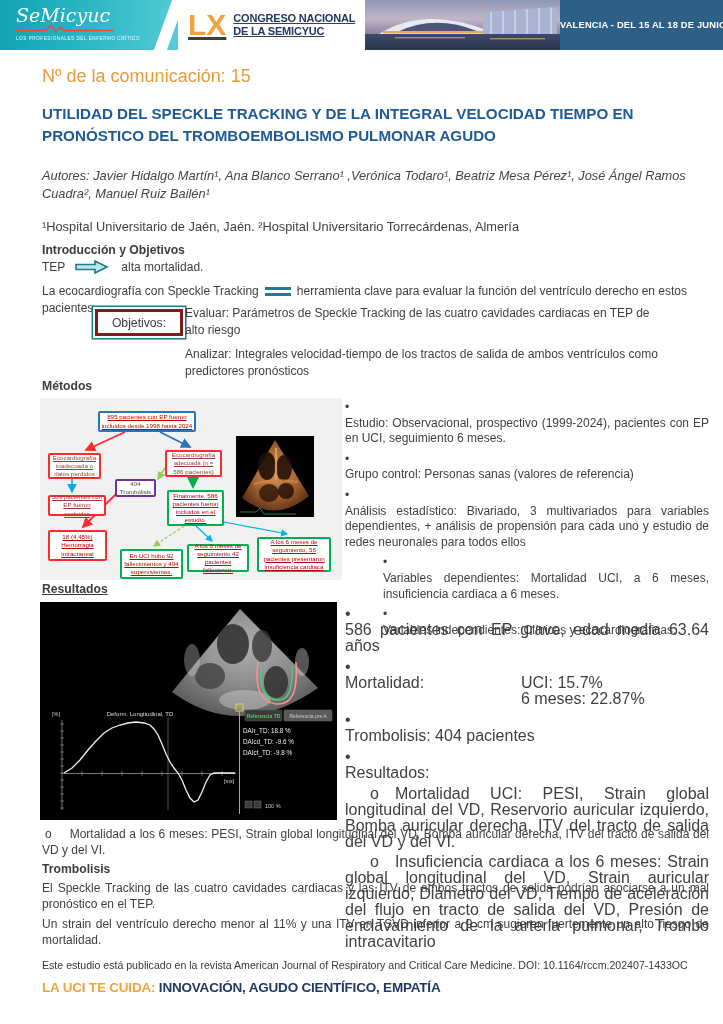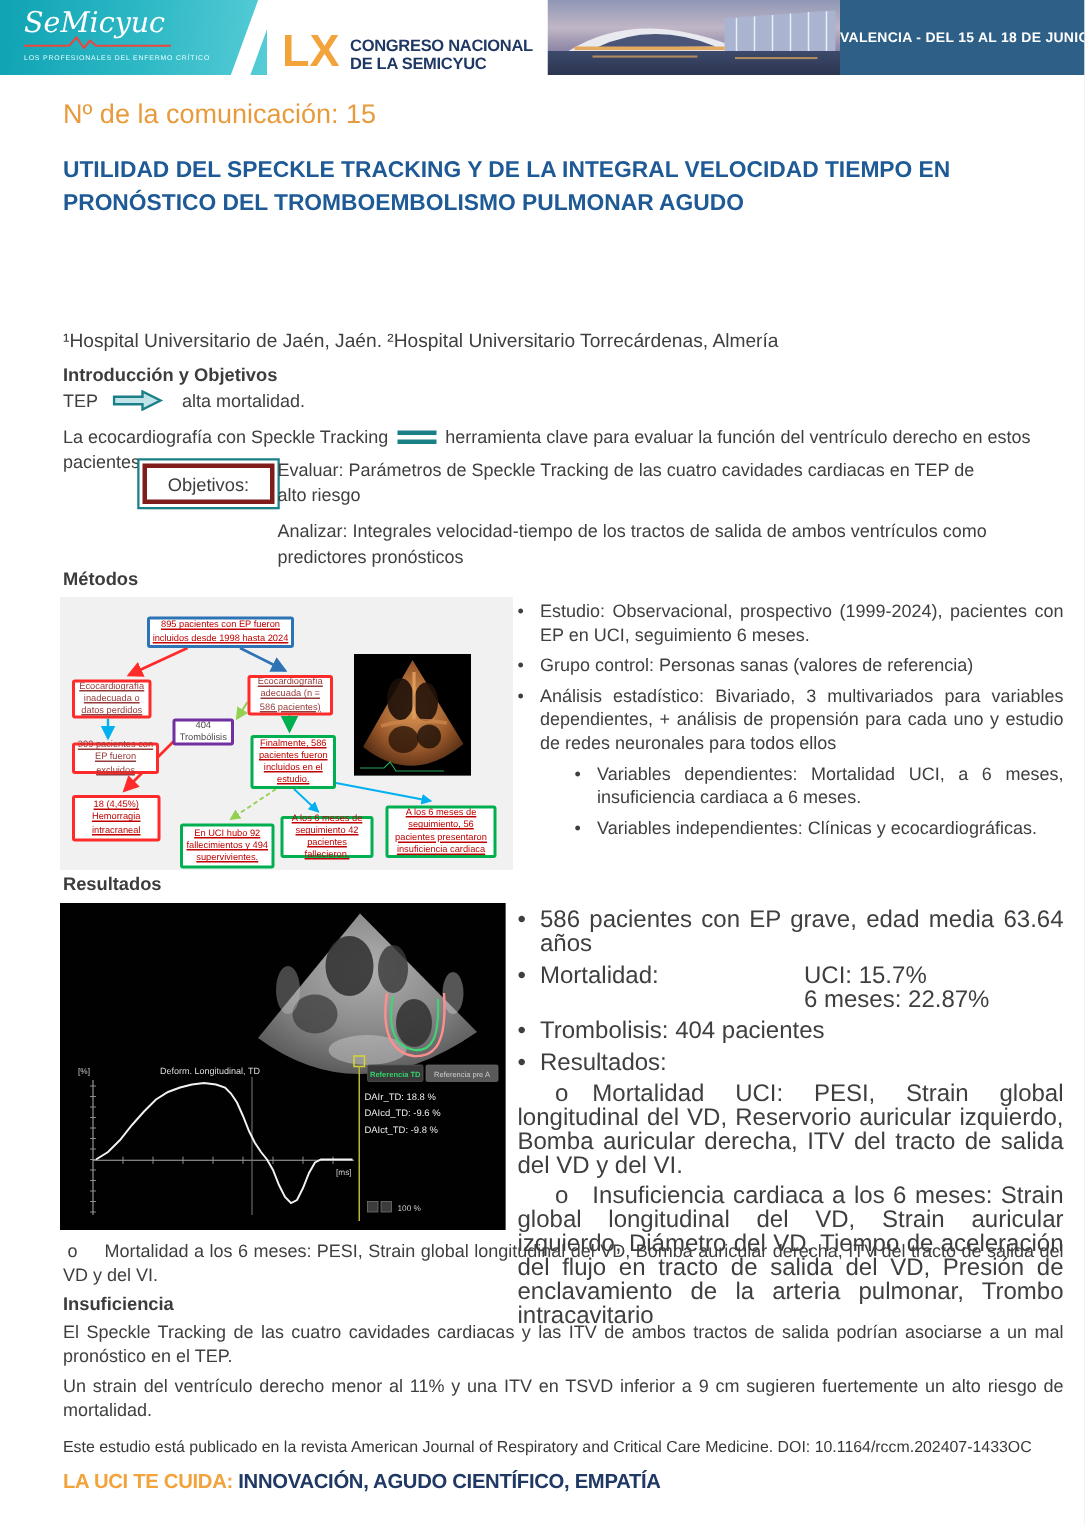--- a/index.html
+++ b/index.html
@@ -9,21 +9,21 @@
 
   
   .top{position:absolute;top:0;left:0;width:723px;height:50px;display:flex;overflow:hidden;}
   .seg-logo{position:relative;width:178px;height:50px;flex:0 0 auto;
             background:linear-gradient(95deg,#0fa3b3 0%,#2fb9c6 55%,#56ccd6 100%);}
   .seg-logo .stripe{position:absolute;top:-6px;right:2px;width:13px;height:62px;background:#fff;transform:skewX(-20deg);}
   .logo-wrap{position:absolute;left:16px;top:6px;}
   .logo-script{font-family:"DejaVu Serif",serif;font-style:italic;font-size:19px;color:#fff;line-height:1;}
   .logo-ecg{display:block;margin-top:-2px;}
   .logo-tag{font-size:4.6px;letter-spacing:.55px;color:#eafeff;margin-top:3px;}
-  .seg-mid{width:187px;height:50px;flex:0 0 auto;background:#fff;display:flex;align-items:flex-end;}
+  .seg-mid{width:187px;height:50px;flex:0 0 auto;background:#fff;display:flex;align-items:center;text-decoration:underline;}
   .lx{font-size:30px;font-weight:bold;color:#f2a33c;line-height:1;margin:0 7px 0 10px;}
   .congress{font-size:11px;font-weight:bold;color:#1f3864;line-height:1.15;letter-spacing:-.2px;}
   .seg-photo{width:195px;height:50px;flex:0 0 auto;}
   .seg-banner{flex:1;background:#2e5f87;display:flex;align-items:center;justify-content:center;}
   .banner-text{color:#fff;font-size:9.3px;font-weight:bold;letter-spacing:.2px;white-space:nowrap;}
 
   
   .comm{top:66px;font-size:18px;color:#e79b3c;}
   .title{top:103px;width:660px;font-size:15.2px;font-weight:bold;color:#1e5a96;line-height:1.42;}
   .authors{top:167px;width:648px;font-size:12.8px;font-style:italic;color:#454545;line-height:1.4;}
@@ -53,28 +53,28 @@
         display:flex;align-items:center;justify-content:center;}
   .b-blue{border-color:#2e74b5;}  .b-red{border-color:#ff2b2b;}
   .b-purple{border-color:#7030a0;} .b-green{border-color:#00b050;}
   .t-red{color:#c00000;text-decoration:underline;}
   .t-maroon{color:#963a3a;text-decoration:underline;}
   .t-dark{color:#4a4a4a;}
   .arrows{position:absolute;left:0;top:0;}
   .echo-met{position:absolute;left:196px;top:38px;width:78px;height:81px;background:#000;}
 
   .mbullets{position:absolute;left:303px;right:0;top:2px;font-size:12px;line-height:15.6px;}
-  .brow{display:flex;margin-bottom:5px;text-align:justify;}
+  .brow{display:flex;margin-bottom:5px;text-align:justify;flex-direction:column;}
   .brow .dot{flex:0 0 15px;}
   .brow .dot::before{content:"•";}
   .brow.sub{padding-left:38px;}
   .btxt{flex:1;}
 
   
-  .res-head{top:582px;}
+  .res-head{top:582px;text-decoration:underline;}
   .res-grid{top:602px;height:222px;}
   .echo-res{position:absolute;left:-2px;top:0;width:297px;height:218px;background:#000;}
   .rbullets{position:absolute;left:303px;right:0;top:4px;font-size:16px;line-height:16px;}
   .mort{display:flex;flex:1;gap:28px;}
   .mort .lbl{width:148px;flex:0 0 auto;}
   .obullet{margin:2px 0 4px 0;text-align:justify;text-indent:25px;}
   .obullet .omk::after{content:"o";}
   .obullet .omk{margin-right:16px;}
   .o3{top:826px;font-size:12px;line-height:16px;text-align:justify;text-indent:3px;}
   .o3 .omk{margin-right:18px;}
@@ -143,20 +143,21 @@
         <rect x="125" y="38" width="55" height="1.4" opacity="0.7"></rect>
       </g>
     </svg>
     <div class="seg-banner">
       <span class="banner-text">VALENCIA - DEL 15 AL 18 DE JUNIO DE 2025</span>
     </div>
   </div>
 
   <div class="sec comm">Nº de la comunicación: 15</div>
   <div class="sec title">UTILIDAD DEL SPECKLE TRACKING Y DE LA INTEGRAL VELOCIDAD TIEMPO EN PRONÓSTICO DEL TROMBOEMBOLISMO PULMONAR AGUDO</div>
+  <div class="sec authors">Autores: Javier Hidalgo Martín¹, Ana Blanco Serrano¹ ,Verónica Todaro¹, Beatriz Mesa Pérez¹, José Ángel Ramos Cuadra², Manuel Ruiz Bailén¹</div>
   <div class="sec affil">¹Hospital Universitario de Jaén, Jaén. ²Hospital Universitario Torrecárdenas, Almería</div>
 
   <div class="sec h-sec intro-head">Introducción y Objetivos</div>
 
   <div class="sec tep-line">
     <span class="lbl">TEP</span>
     <svg width="34" height="14" viewBox="0 0 34 14">
       <path d="M1,4.5 L20,4.5 L20,1 L32,7 L20,13 L20,9.5 L1,9.5 Z" fill="#bfe3e8" stroke="#1b7f87" stroke-width="1.6"></path>
     </svg>
     <span class="res">alta mortalidad.</span>
@@ -358,21 +359,21 @@
           <span class="dot"></span>
           <span class="btxt">Resultados:</span>
         </div>
       <p class="obullet"><span class="omk"></span><span>Mortalidad UCI: PESI, Strain global longitudinal del VD, Reservorio auricular izquierdo, Bomba auricular derecha, ITV del tracto de salida del VD y del VI.</span></p>
       <p class="obullet"><span class="omk"></span><span>Insuficiencia cardiaca a los 6 meses: Strain global longitudinal del VD, Strain auricular izquierdo, Diámetro del VD, Tiempo de aceleración del flujo en tracto de salida del VD, Presión de enclavamiento de la arteria pulmonar, Trombo intracavitario</span></p>
     </div>
   </div>
 
   <div class="sec o3"><span class="omk"></span><span>Mortalidad a los 6 meses: PESI, Strain global longitudinal del VD, Bomba auricular derecha, ITV del tracto de salida del VD y del VI.</span></div>
 
-  <div class="sec h-sec concl-head">Insuficiencia</div>
+  <div class="sec h-sec concl-head">Trombolisis</div>
   <div class="sec cpara p1">El Speckle Tracking de las cuatro cavidades cardiacas y las ITV de ambos tractos de salida podrían asociarse a un mal pronóstico en el TEP.</div>
   <div class="sec cpara p2">Un strain del ventrículo derecho menor al 11% y una ITV en TSVD inferior a 9 cm sugieren fuertemente un alto riesgo de mortalidad.</div>
 
   <div class="sec footnote">Este estudio está publicado en la revista American Journal of Respiratory and Critical Care Medicine. DOI: 10.1164/rccm.202407-1433OC</div>
 
   <div class="sec footer">
     <span class="lead">LA UCI TE CUIDA:</span>
     <span class="rest">INNOVACIÓN, AGUDO CIENTÍFICO, EMPATÍA</span>
   </div>
 

